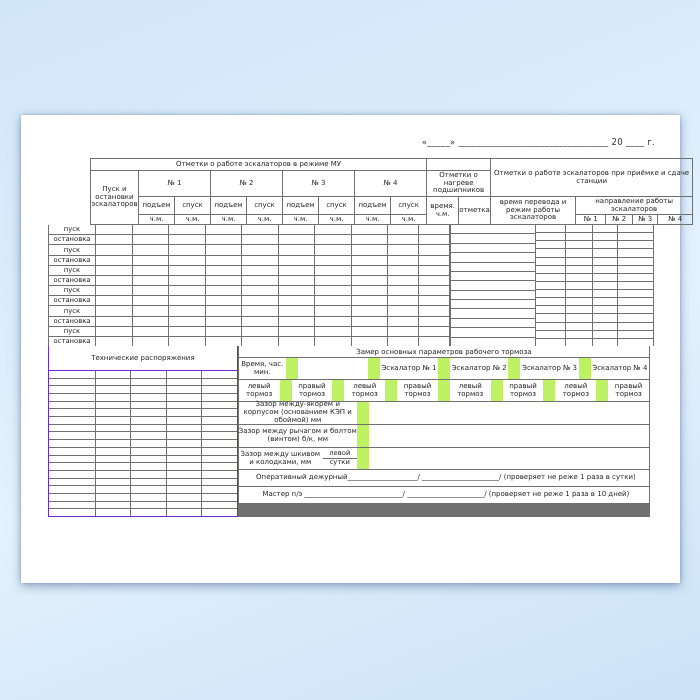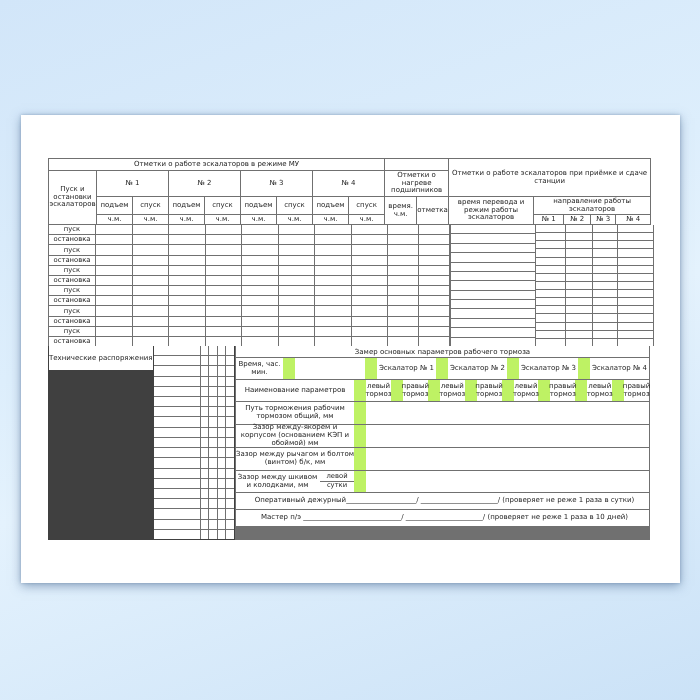--- a/index.html
+++ b/index.html
@@ -8,41 +8,41 @@
     background:linear-gradient(160deg,#d2e6f9 0%,#ddeefc 40%,#e4f2fd 55%,#cbe2f7 100%);
     font-family:"DejaVu Sans","Liberation Sans",sans-serif;color:#222;
   }
   .sheet{
     position:absolute;left:21px;top:115px;width:659px;height:468px;background:#ffffff;
     box-shadow:0 3px 10px rgba(75,105,145,.55),0 0 3px rgba(75,105,145,.4);
   }
   .dateline{position:absolute;top:22px;right:25px;font-size:8.5px;color:#333;letter-spacing:.3px;}
   .form{position:absolute;left:27px;top:43px;width:602px;}
   
-  table.hdr{border-collapse:collapse;table-layout:fixed;width:602px;}
+  table.hdr{border-collapse:collapse;table-layout:fixed;width:602px;margin-left:42px;}
   table.hdr td{
     border:1px solid #707070;padding:0;font-size:7px;line-height:1.12;text-align:center;
     vertical-align:middle;color:#222;overflow:hidden;
   }
   
   .grid{background:#707070;display:grid;gap:1px;padding:0 1px;}
   .cell{background:#fff;min-width:0;min-height:0;}
   .lbl{display:flex;align-items:center;justify-content:center;font-size:6.8px;line-height:1;color:#222;}
   .body-row{display:flex;width:624px;}
   .mu-body{width:400px;height:121px;grid-template-columns:46px repeat(8,1fr) 30px 30px;grid-template-rows:repeat(12,1fr);}
   .ho-body{width:202px;height:121px;display:flex;gap:1px;background:#707070;padding:0 1px;}
   .ho-col{background:#707070;display:grid;gap:1px;}
   .ho-col.c0{width:84px;grid-template-rows:repeat(13,1fr);}
   .ho-col.c1{width:29px;grid-template-rows:repeat(15,1fr);}
   .ho-col.c2{width:26px;grid-template-rows:repeat(15,1fr);}
   .ho-col.c3{width:24px;grid-template-rows:repeat(15,1fr);}
   .ho-col.c4{flex:1;grid-template-rows:repeat(15,1fr);}
   
   .bottom{display:flex;width:602px;}
-  .tech{width:189px;display:flex;flex-direction:row;gap:1px;background:#404040;padding:0 1px 1px 1px;}
+  .tech{width:189px;display:flex;flex-direction:column;gap:1px;background:#6d28d9;padding:0 1px 1px 1px;}
   .tech-title{background:#fff;height:24px;display:flex;align-items:center;justify-content:center;font-size:7px;}
   .tech-grid{flex:1;display:grid;gap:1px;background:#707070;grid-template-columns:46px 1fr 1fr 1fr 1fr;grid-template-rows:repeat(19,1fr);}
   .brake{width:413px;display:flex;flex-direction:column;gap:1px;background:#707070;padding:0 1px 14px 1px;}
   .b-title{background:#fff;height:11px;display:flex;align-items:center;justify-content:center;font-size:7px;}
   .b-row{display:flex;gap:12px;background:#bef264;}
   .b-row>div{background:#fff;display:flex;align-items:center;justify-content:center;text-align:center;font-size:7px;line-height:1.12;min-width:0;}
   .b-row .blank{background:#fff;}
   .w-time{width:47px;flex:none;}
   .w-empty{width:70px;flex:none;}
   .w-label{width:118px;flex:none;}
@@ -53,20 +53,21 @@
   .pulley .main{width:83px;flex:none;background:#fff;display:flex;align-items:center;justify-content:center;}
   .pulley .subs{width:34px;flex:none;display:flex;flex-direction:column;gap:1px;background:#707070;}
   .pulley .subs div{flex:1;background:#fff;display:flex;align-items:center;justify-content:center;font-size:6.8px;}
   .sig{background:#fff;display:flex;align-items:center;padding-left:4px;font-size:7px;white-space:nowrap;overflow:hidden;}
   .h21{height:21px;}.h22{height:22px;}.h16{height:16px;}
 </style>
 </head>
 <body>
 
 <div class="sheet">
+  <div class="dateline">«_____» _________________________________ 20 ____ г.</div>
 
   <div class="form">
 
     <table class="hdr">
       <colgroup>
         <col style="width:48px">
           <col style="width:36px">
           <col style="width:36px">
           <col style="width:36px">
         <col style="width:36px">
@@ -458,40 +459,30 @@
         <div class="b-row h21">
           <div class="w-time">Время, час. мин.</div>
           <div class="w-empty blank"></div>
           <div class="fx">Эскалатор № 1</div>
           <div class="fx">Эскалатор № 2</div>
           <div class="fx">Эскалатор № 3</div>
           <div class="fx">Эскалатор № 4</div>
         </div>
 
         <div class="b-row h21">
-          <div class="w-label">Наименование параметров</div>
           <div class="fx">левый тормоз</div>
           <div class="fx">правый тормоз</div>
           <div class="fx">левый тормоз</div>
           <div class="fx">правый тормоз</div>
           <div class="fx">левый тормоз</div>
           <div class="fx">правый тормоз</div>
           <div class="fx">левый тормоз</div>
           <div class="fx">правый тормоз</div>
         </div>
 
-        <div class="b-row h22">
-          <div class="w-label">Путь торможения рабочим тормозом общий, мм</div>
-          <div class="cells">
-              <div class="cell"></div>
-              <div class="cell"></div>
-              <div class="cell"></div>
-              <div class="cell"></div>
-            </div>
-        </div>
 
         <div class="b-row h22">
           <div class="w-label">Зазор между-якорем и корпусом (основанием КЭП и обоймой) мм</div>
           <div class="cells">
               <div class="cell"></div>
               <div class="cell"></div>
               <div class="cell"></div>
               <div class="cell"></div>
               <div class="cell"></div>
               <div class="cell"></div>

